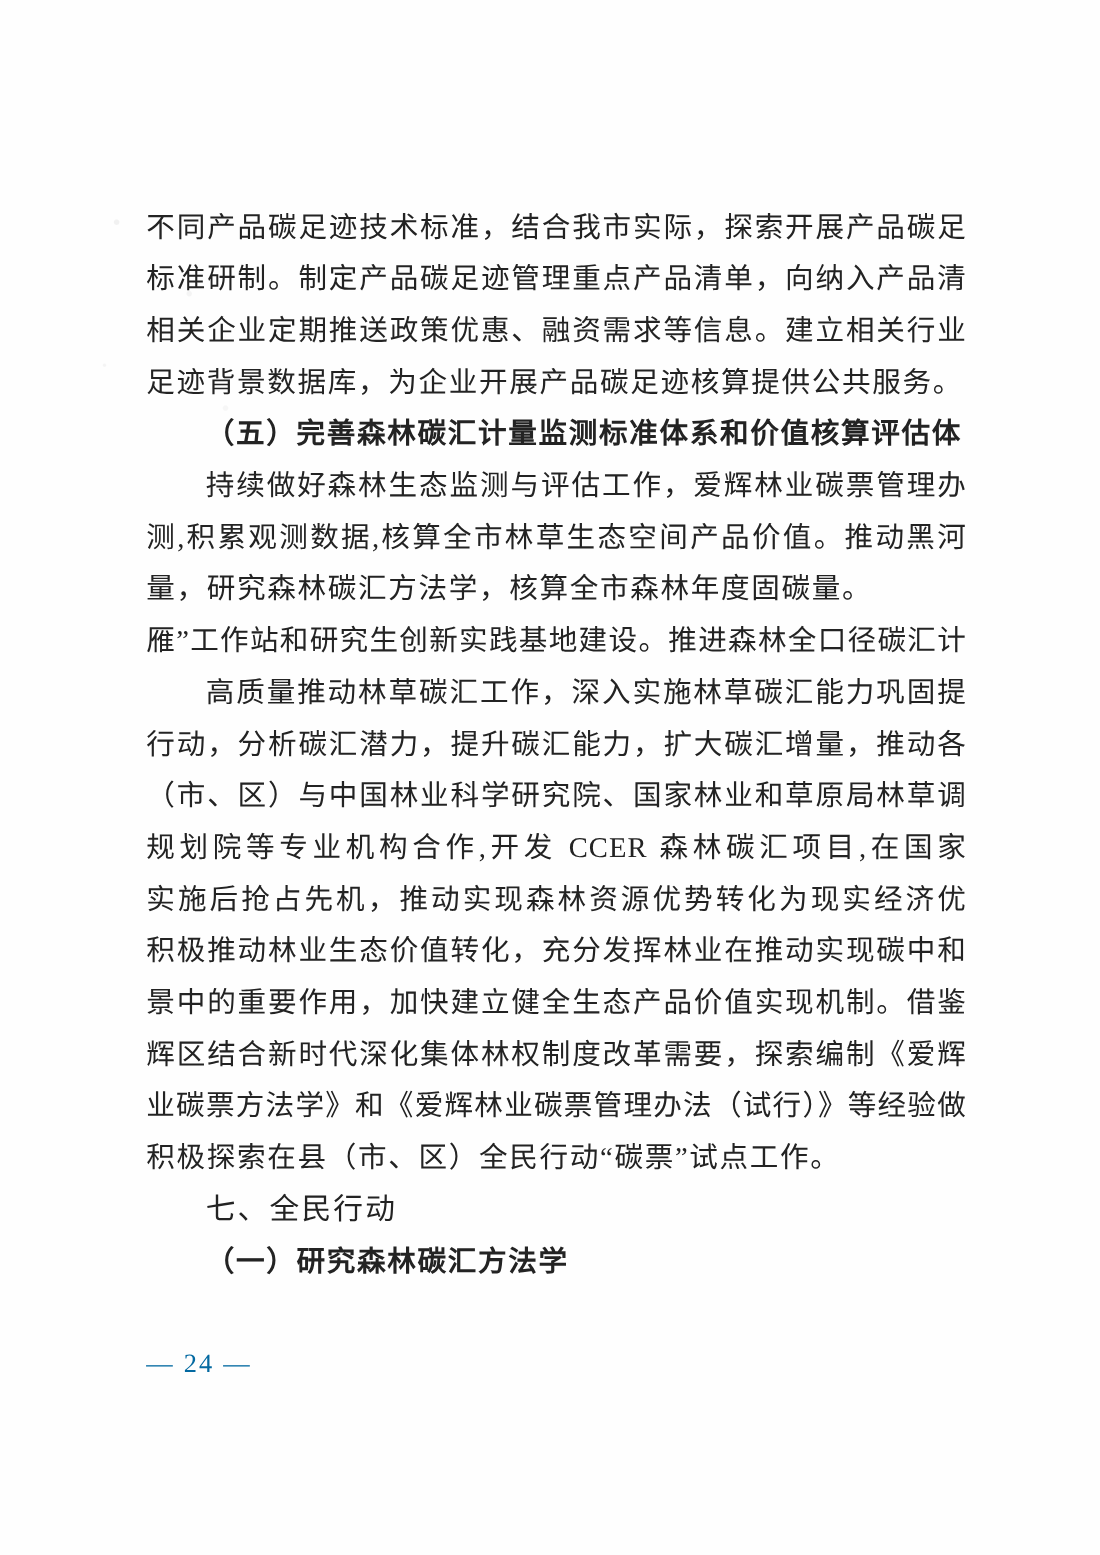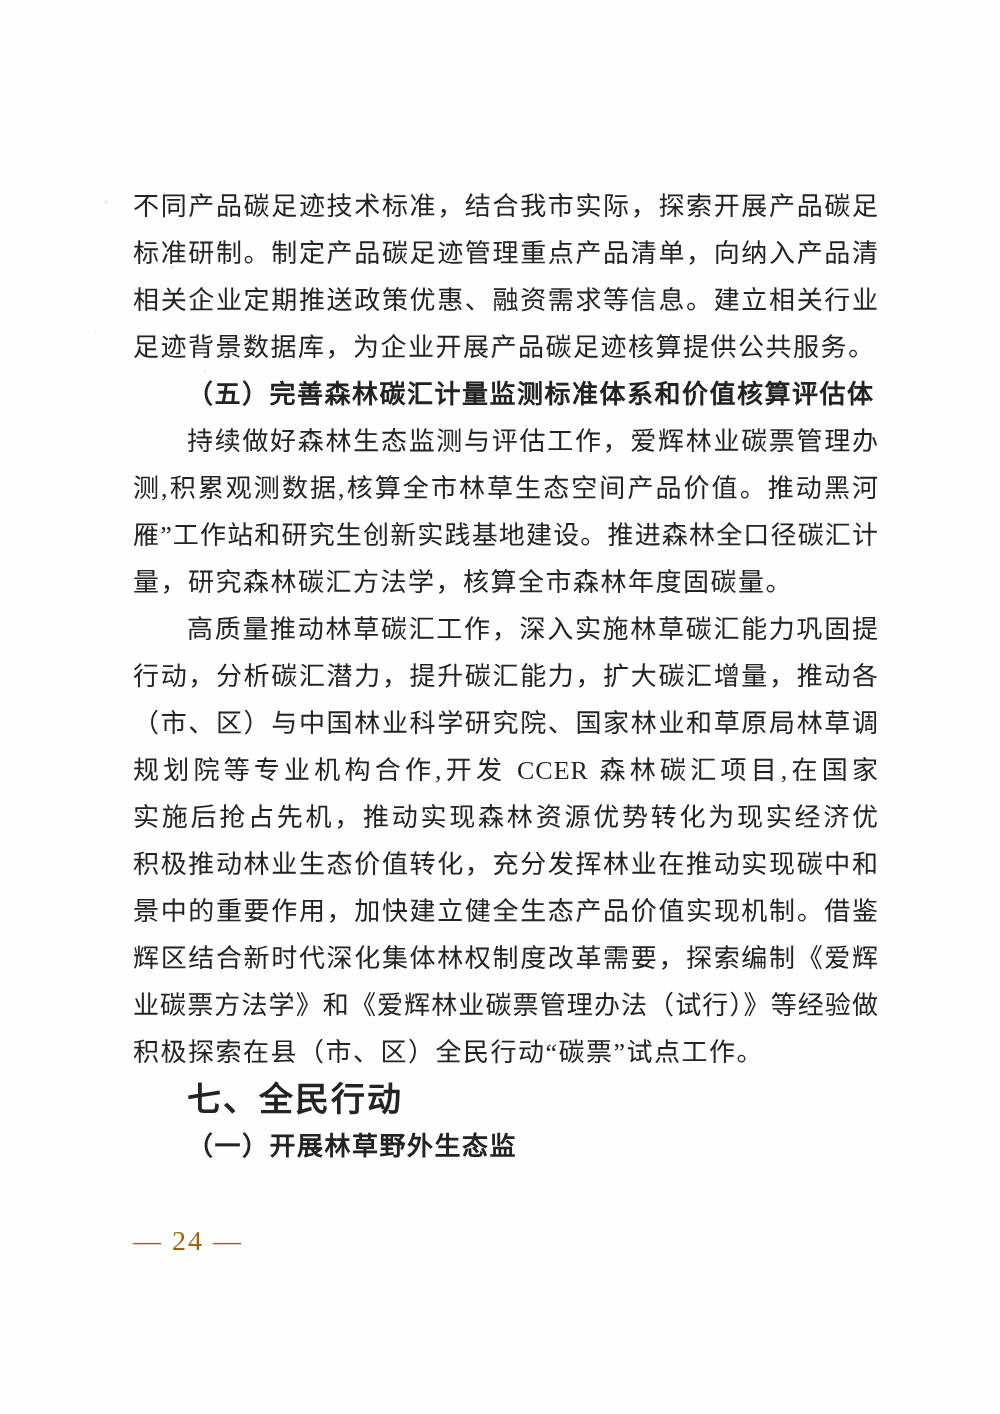--- a/index.html
+++ b/index.html
@@ -54,62 +54,62 @@
     padding-left: 54px;
   }
   .line.hk {             
     font-weight: bold;
     text-align: left;
     text-align-last: left;
     letter-spacing: 1.5px;
   }
   .line.hh {             
     font-family: "Liberation Sans", "DejaVu Sans", sans-serif;
-    font-weight: bold;
-    font-size: 34px;
+    font-weight: normal;
+    font-size: 27px;
     text-align: right;
     text-align-last: left;
     letter-spacing: 2px;
   }
   .pagenum {
     position: absolute;
     left: 133px;
     top: 1217px;
     height: 47px;
     line-height: 47px;
-    font-size: 28px;
+    font-size: 24px;
     letter-spacing: 2px;
-    color: #a16207;
+    color: #0369a1;
     font-family: "Liberation Serif", "DejaVu Serif", serif;
   }
 </style>
 </head>
 <body>
 
 <div class="page">
   <div class="noise"></div>
 
   <div class="text-block">
     <div class="line">不同产品碳足迹技术标准，结合我市实际，探索开展产品碳足迹</div>
     <div class="line">标准研制。制定产品碳足迹管理重点产品清单，向纳入产品清单</div>
     <div class="line">相关企业定期推送政策优惠、融资需求等信息。建立相关行业碳</div>
     <div class="line end">足迹背景数据库，为企业开展产品碳足迹核算提供公共服务。</div>
     <div class="line hk indent">（五）完善森林碳汇计量监测标准体系和价值核算评估体系</div>
     <div class="line indent">持续做好森林生态监测与评估工作，爱辉林业碳票管理办法</div>
     <div class="line">测,积累观测数据,核算全市林草生态空间产品价值。推动黑河“头</div>
+    <div class="line end">量，研究森林碳汇方法学，核算全市森林年度固碳量。</div>
     <div class="line">雁”工作站和研究生创新实践基地建设。推进森林全口径碳汇计</div>
-    <div class="line end">量，研究森林碳汇方法学，核算全市森林年度固碳量。</div>
     <div class="line indent">高质量推动林草碳汇工作，深入实施林草碳汇能力巩固提升</div>
     <div class="line">行动，分析碳汇潜力，提升碳汇能力，扩大碳汇增量，推动各县</div>
     <div class="line">（市、区）与中国林业科学研究院、国家林业和草原局林草调查</div>
     <div class="line">规划院等专业机构合作,开发 CCER 森林碳汇项目,在国家 CCER</div>
     <div class="line">实施后抢占先机，推动实现森林资源优势转化为现实经济优势。</div>
     <div class="line">积极推动林业生态价值转化，充分发挥林业在推动实现碳中和愿</div>
     <div class="line">景中的重要作用，加快建立健全生态产品价值实现机制。借鉴爱</div>
     <div class="line">辉区结合新时代深化集体林权制度改革需要，探索编制《爱辉林</div>
     <div class="line">业碳票方法学》和《爱辉林业碳票管理办法（试行）》等经验做法，</div>
     <div class="line end">积极探索在县（市、区）全民行动“碳票”试点工作。</div>
     <div class="line hh indent">七、全民行动</div>
-    <div class="line hk indent">（一）开展林草野外生态监</div>
+    <div class="line hk indent">（一）研究森林碳汇方法学</div>
   </div>
 
   <div class="pagenum">— 24 —</div>
 </div>
 
 </body></html>

